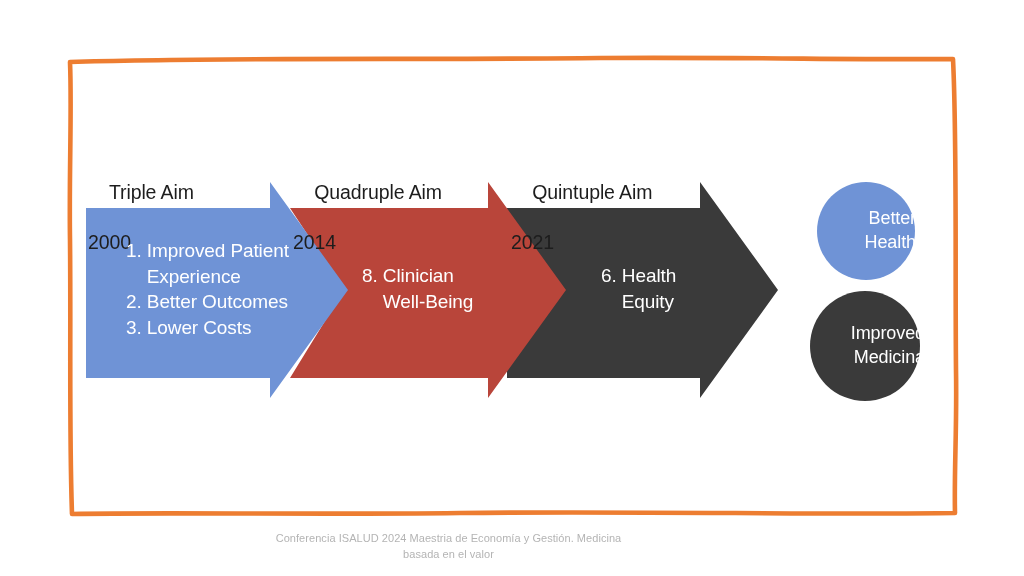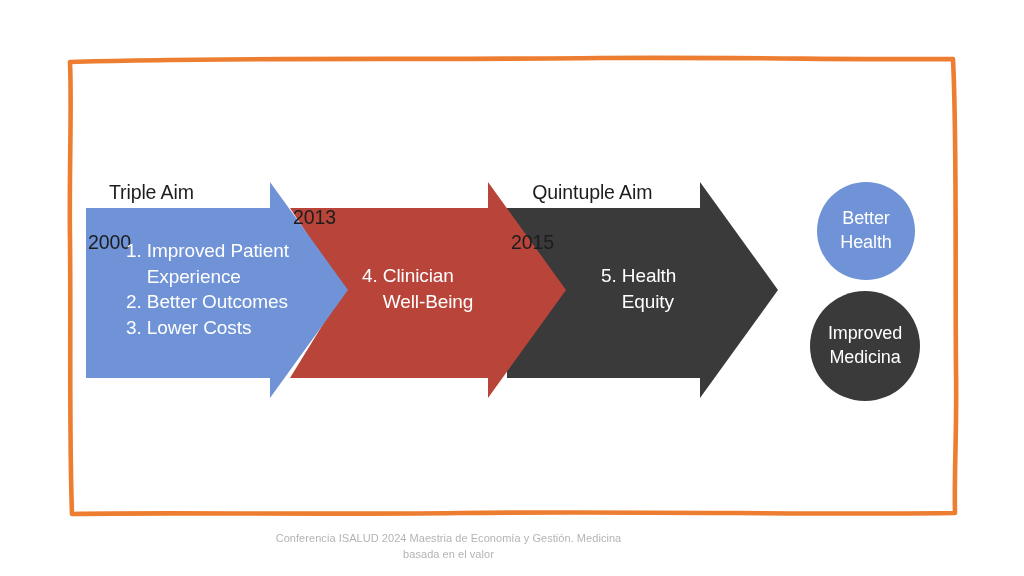--- a/index.html
+++ b/index.html
@@ -47,21 +47,21 @@
     font-weight: 400;
     white-space: pre;
     letter-spacing: -0.1px;
   }
   .circle-label {
     position: absolute;
     color: #ffffff;
     font-size: 18px;
     line-height: 24px;
     font-weight: 400;
-    text-align: center;
+    text-align: right;
     white-space: pre;
     letter-spacing: -0.1px;
   }
   #footer {
     position: absolute;
     left: 0;
     top: 530px;
     width: 897px;
     text-align: center;
     font-size: 11px;
@@ -92,37 +92,38 @@
     <circle cx="866" cy="231" r="49" fill="#6f93d6"></circle>
     <circle cx="865" cy="346" r="55" fill="#3a3a3a"></circle>
   </svg>
 
   <div class="hdr" style="left:88px; top:155px;">
     <span>Triple Aim</span>
     <span class="yr">2000</span>
   </div>
 
   <div class="hdr" style="left:293px; top:155px;">
-    <span class="yr">2013</span>
+    <span>Quadruple Aim</span>
+    <span class="yr">2014</span>
   </div>
 
   <div class="hdr" style="left:511px; top:155px;">
     <span>Quintuple Aim</span>
-    <span class="yr">2015</span>
+    <span class="yr">2021</span>
   </div>
 
   <div class="arrow-label" style="left:110px; top:238px;margin-left:16px;">1. Improved Patient
     Experience
 2. Better Outcomes
 3. Lower Costs</div>
 
-  <div class="arrow-label" style="left:362px; top:263px;">4. Clinician
+  <div class="arrow-label" style="left:362px; top:263px;">8. Clinician
     Well-Being</div>
 
-  <div class="arrow-label" style="left:601px; top:263px;">5. Health
+  <div class="arrow-label" style="left:601px; top:263px;">6. Health
     Equity</div>
 
   <div class="circle-label" style="left:816px; top:206px; width:100px;">Better
 Health</div>
 
   <div class="circle-label" style="left:805px; top:321px; width:120px;">Improved
 Medicina</div>
 
   <div id="footer">
     <span>Conferencia ISALUD 2024 Maestria de Economía y Gestión. Medicina</span>

